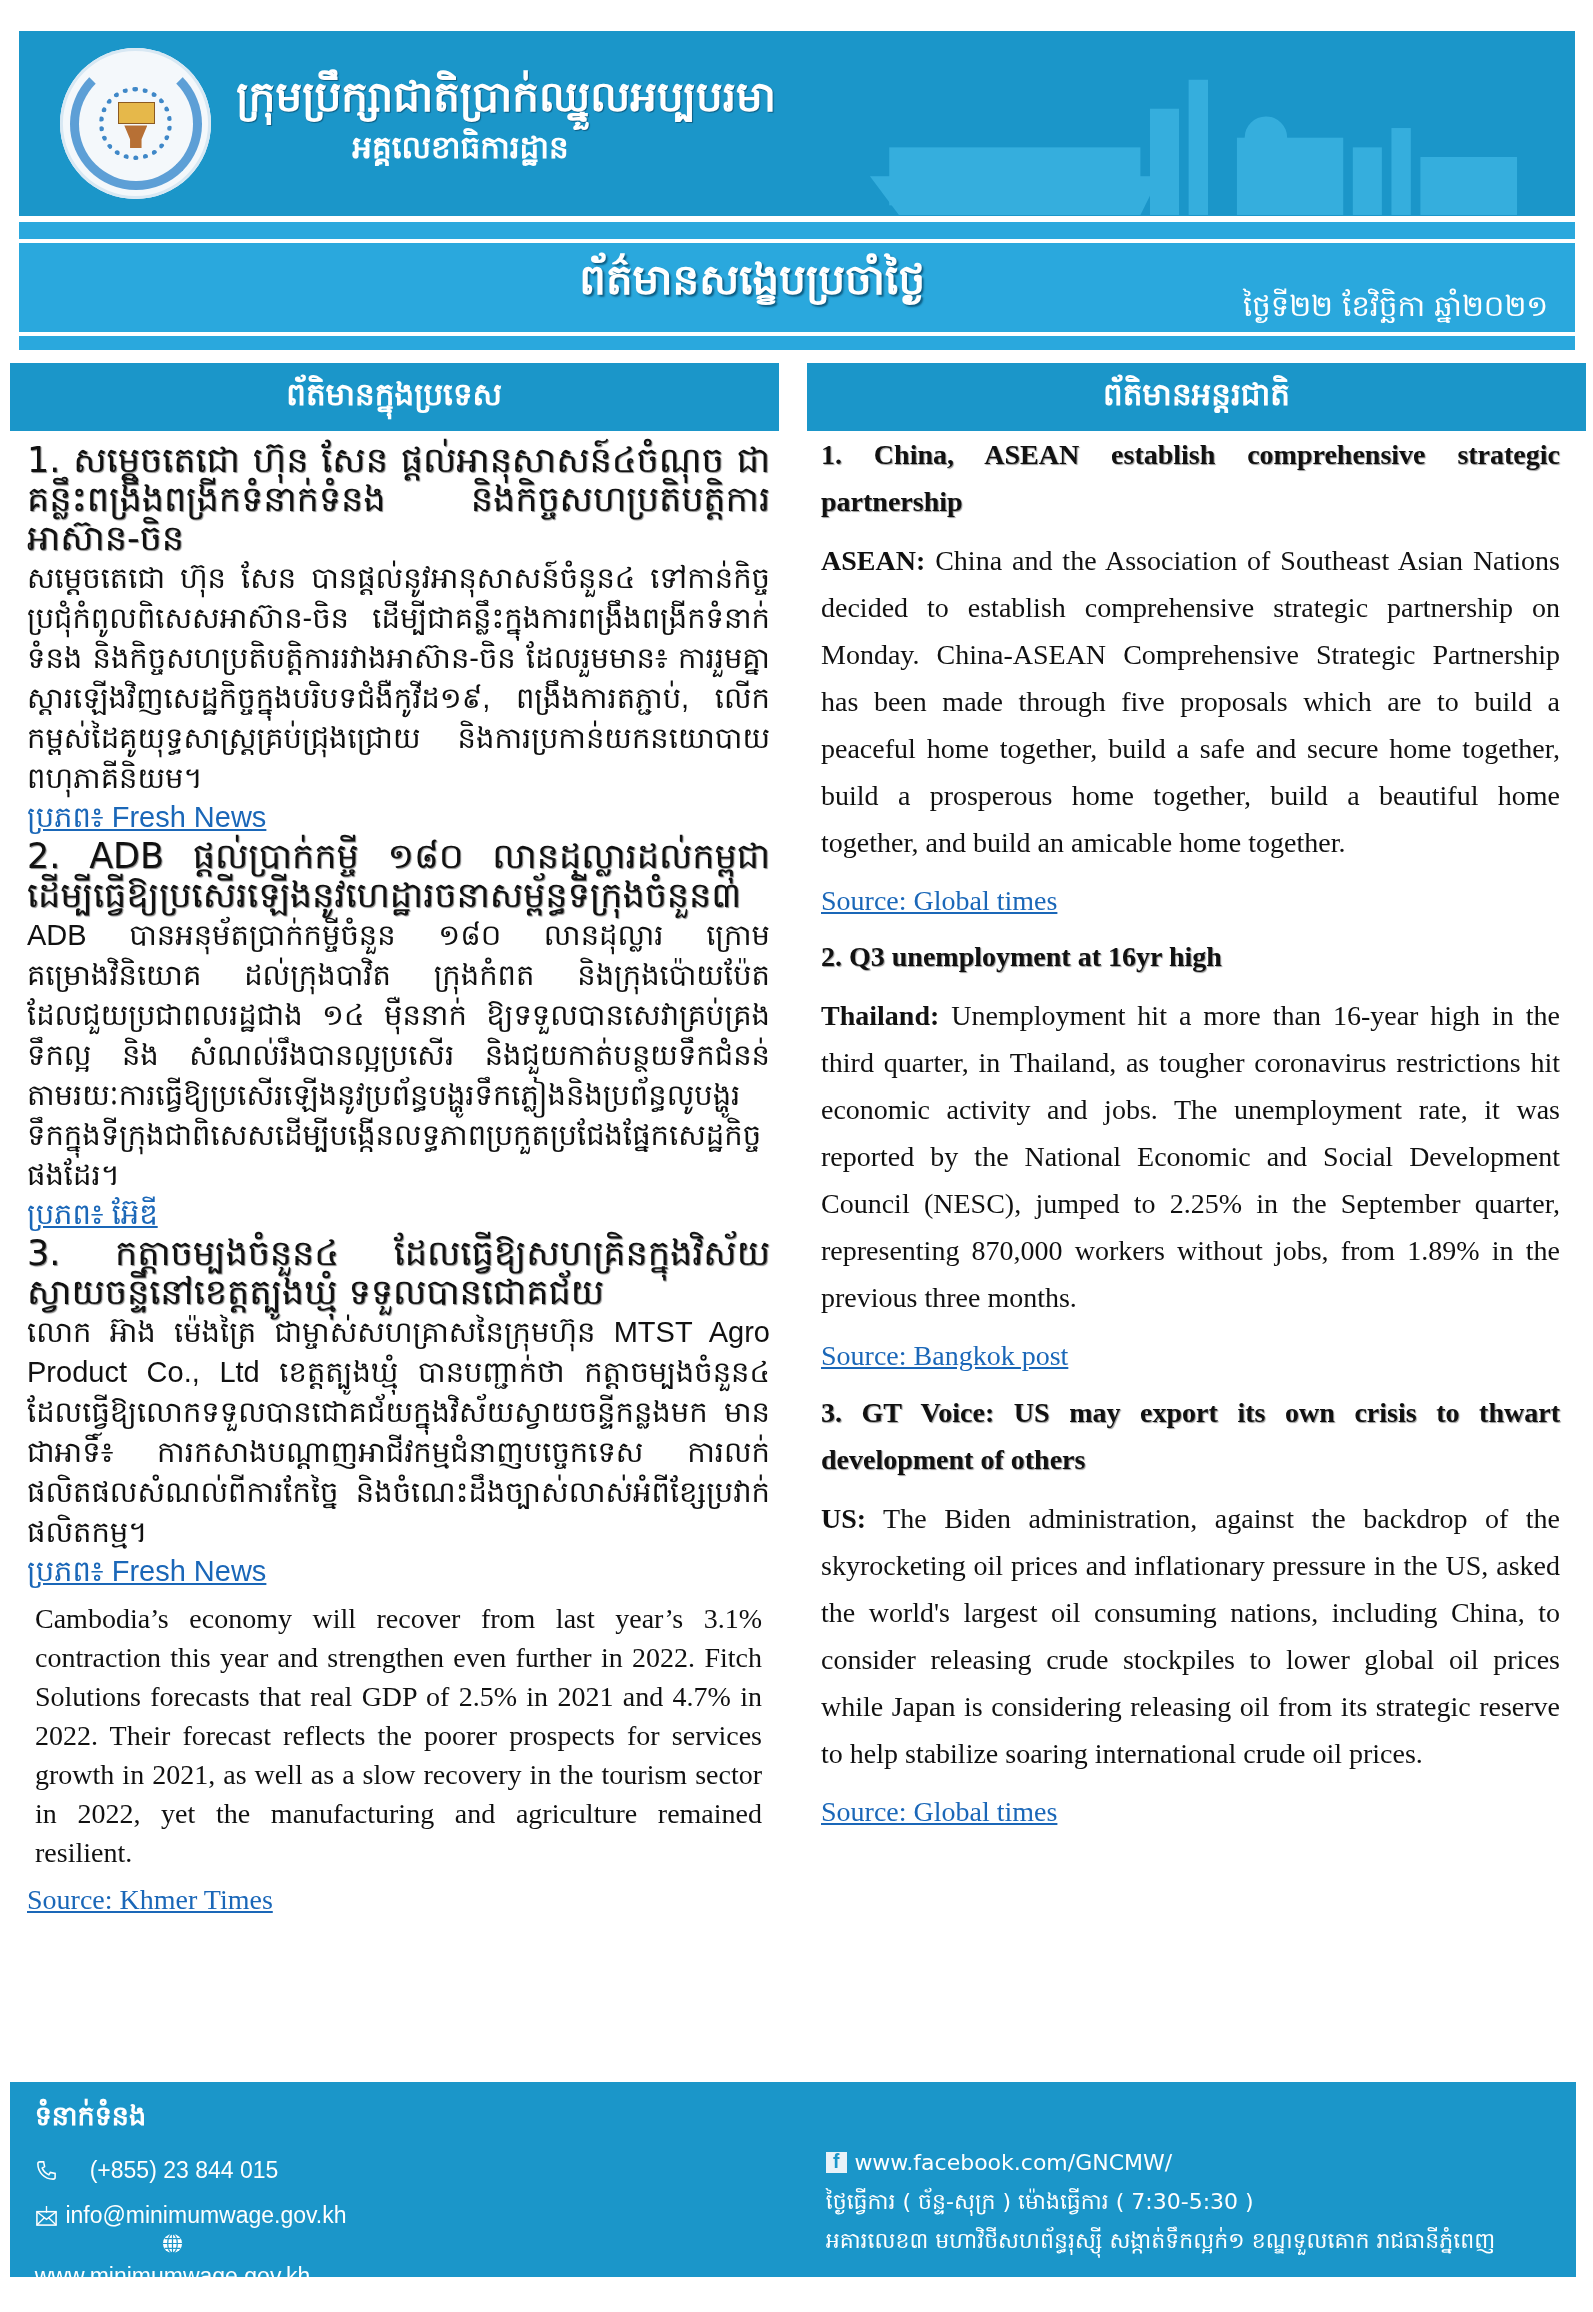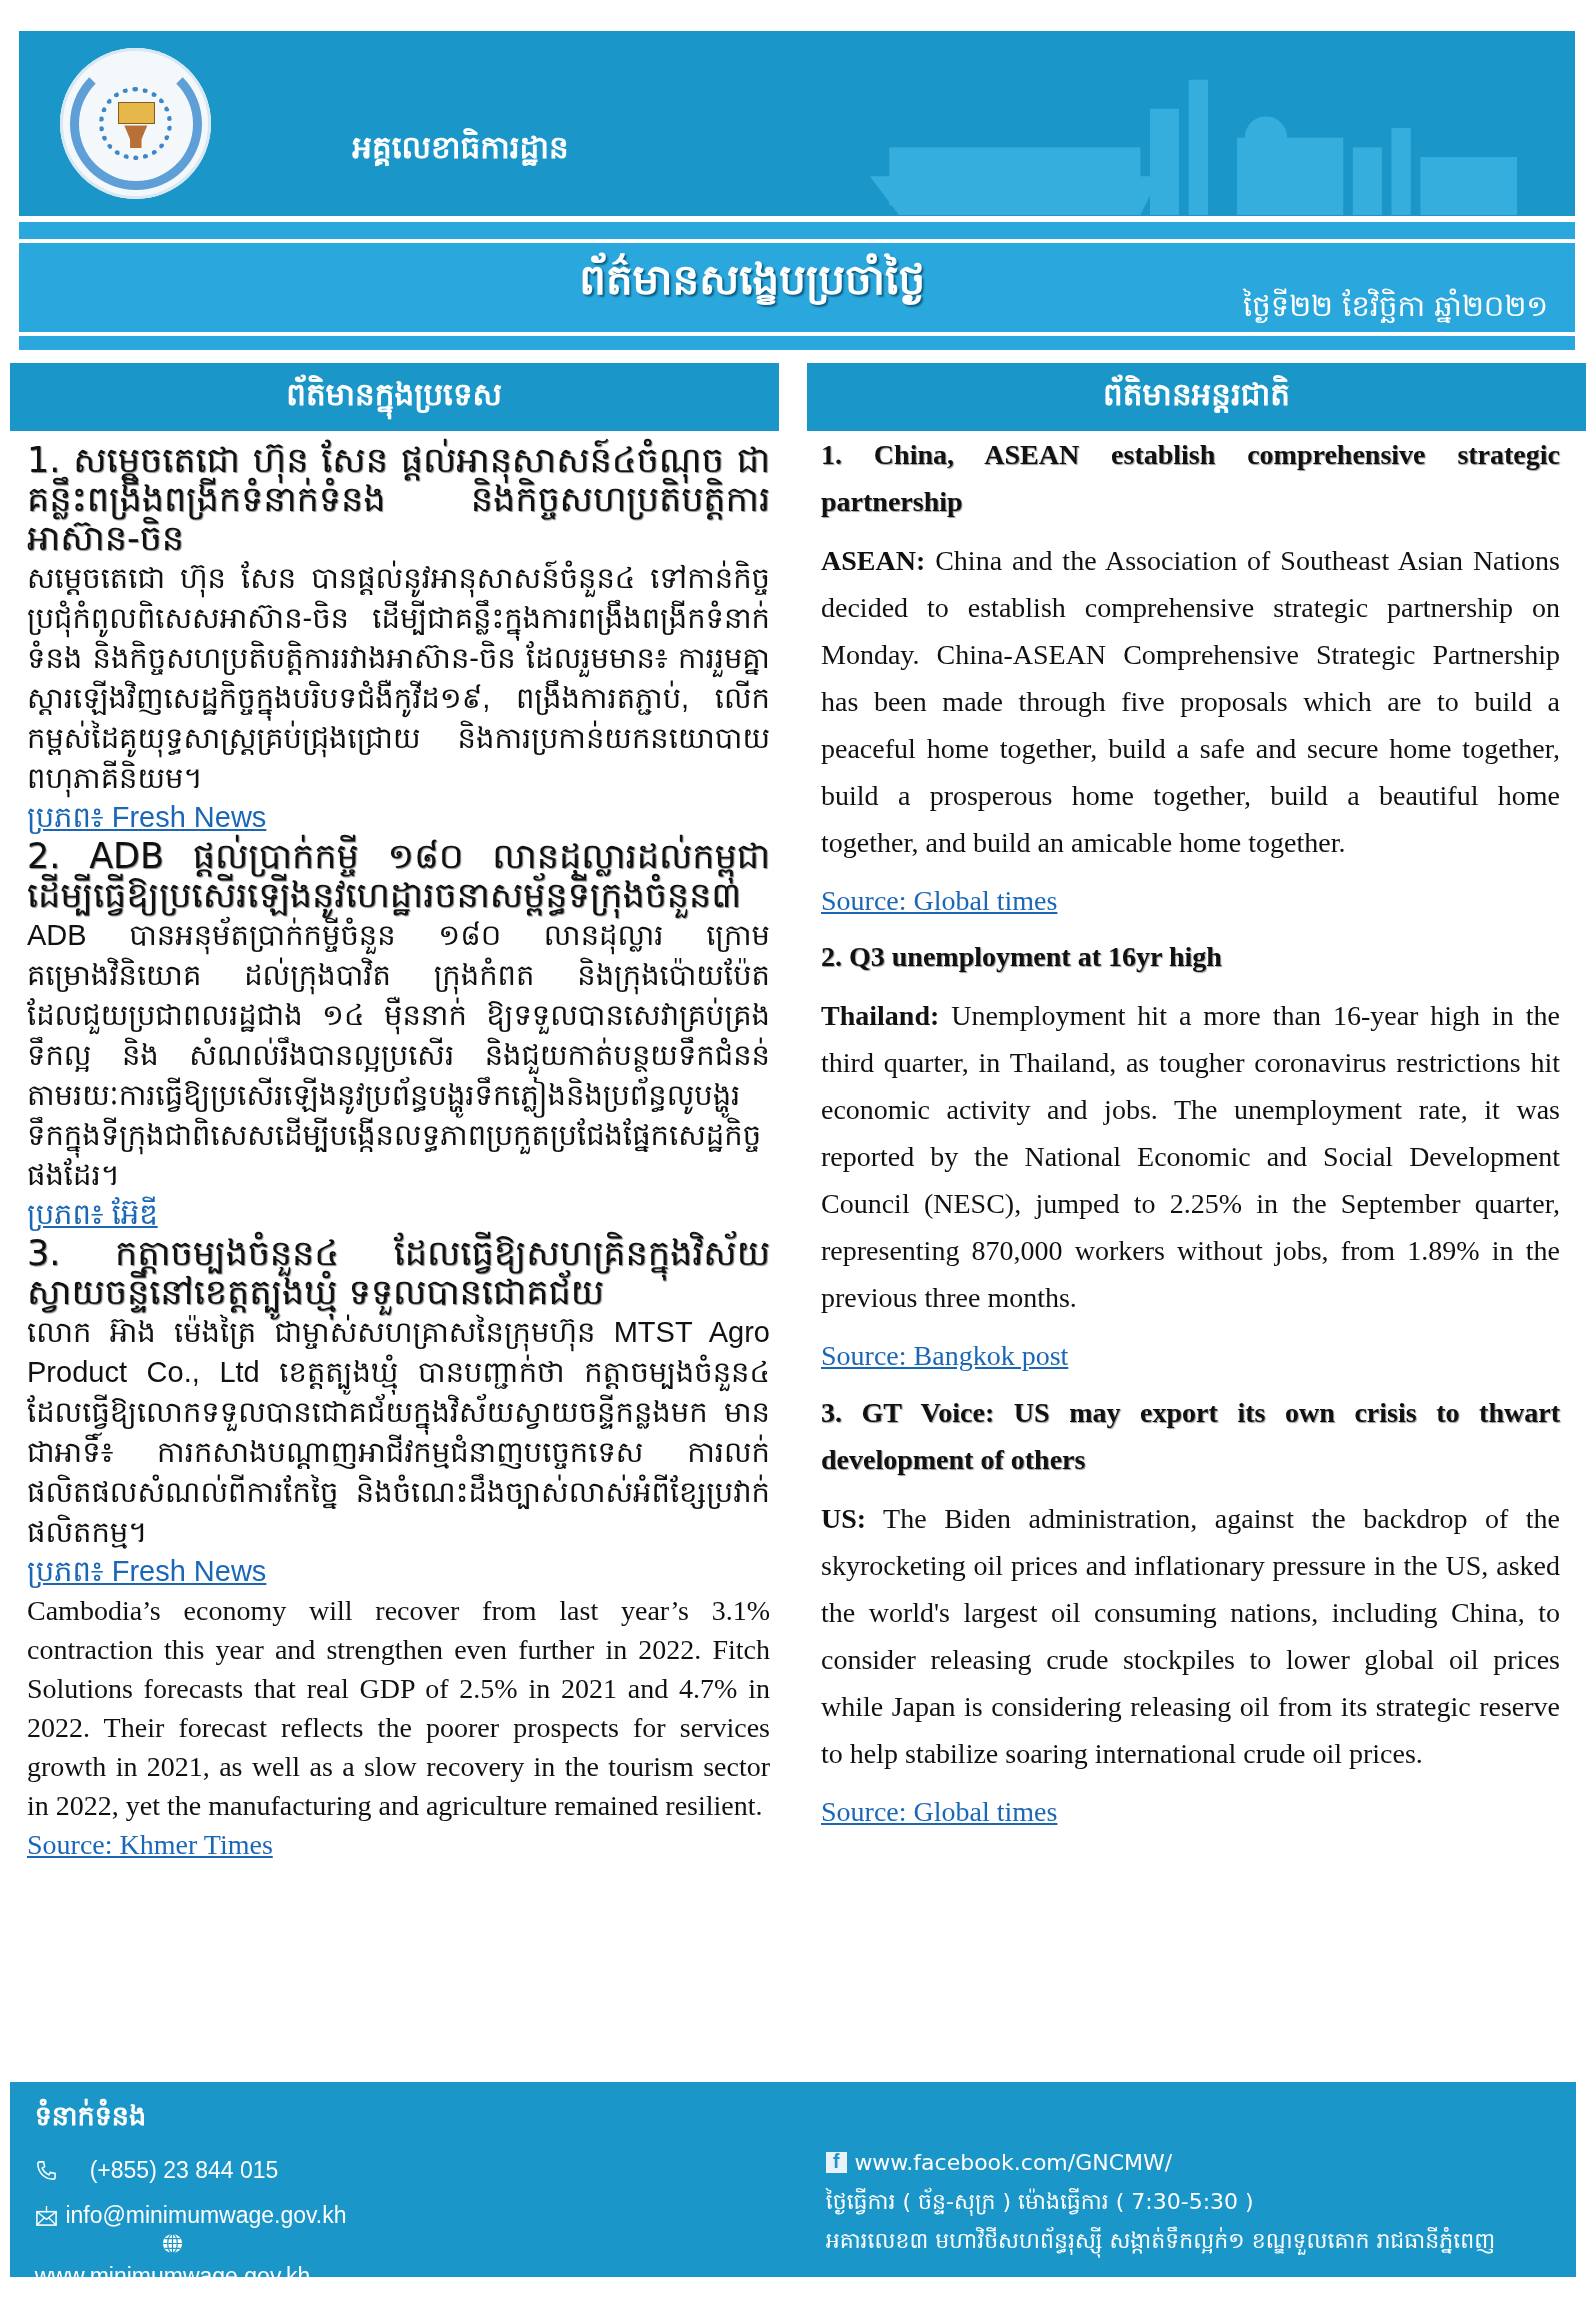--- a/index.html
+++ b/index.html
@@ -44,21 +44,21 @@
   .col.left { left: 27px; width: 743px; }
   .col.right { left: 821px; width: 739px; }
 
   .km-head { font-family: "DejaVu Sans", sans-serif; font-weight: normal; font-size: 35px; line-height: 39px;
              text-align: justify; text-shadow: 1px 1px 1px #888; margin: 9.7px 0 0 0; }
   .km-body { font-family: "Liberation Sans", sans-serif; font-size: 29px; line-height: 40px; text-align: justify; margin: 0; }
   .km-src { font-family: "Liberation Sans", sans-serif; font-size: 29px; line-height: 39px; color: #1a67b8;
             text-decoration: underline; display: inline-block; margin: 0; }
   .en-head-left { font-family: "Liberation Serif", serif; font-weight: bold; font-size: 26px; line-height: 37px;
                   text-shadow: 1px 1px 1px #999; margin: 5.8px 0 0 0; }
-  .en-body-left { font-family: "Liberation Serif", serif; font-size: 28px; line-height: 39px; text-align: justify; margin: 0; }
+  .en-body-left { font-family: "Liberation Serif", serif; font-size: 28px; line-height: 39px; text-align: justify; margin: 8px; }
   .en-src-left { font-family: "Liberation Serif", serif; font-size: 28px; line-height: 39px; color: #1a67b8;
                  text-decoration: underline; display: inline-block; }
 
   .r-head { font-family: "Liberation Serif", serif; font-weight: bold; font-size: 28px; line-height: 47px;
             text-align: justify; text-shadow: 1px 1px 1px #999; margin: 0; }
   .r-body { font-family: "Liberation Serif", serif; font-size: 28px; line-height: 47px; text-align: justify; margin: 11.6px 0 0 0; }
   .r-body b { font-weight: bold; }
   .r-src { font-family: "Liberation Serif", serif; font-size: 28px; line-height: 39px; color: #1a67b8;
            text-decoration: underline; display: inline-block; margin: 15.4px 0 13.5px 0; }
 
@@ -89,20 +89,21 @@
       <rect x="600" y="60" width="20" height="90"></rect>
       <rect x="630" y="90" width="100" height="60"></rect>
     </g>
   </svg>
   <div class="logo">
     <div class="wreath"></div>
     <div class="gear"></div>
     <div class="book"></div>
     <div class="stand"></div>
   </div>
+  <div class="org-name">ក្រុមប្រឹក្សាជាតិប្រាក់ឈ្នួលអប្បបរមា</div>
   <div class="org-sub">អគ្គលេខាធិការដ្ឋាន</div>
 </div>
 
 <div class="title-band">
   <div class="stripe s1"></div>
   <div class="stripe s2"></div>
   <div class="page-title">ព័ត៌មានសង្ខេបប្រចាំថ្ងៃ</div>
   <div class="issue-date">ថ្ងៃទី២២ ខែវិច្ឆិកា ឆ្នាំ២០២១</div>
 </div>
 

